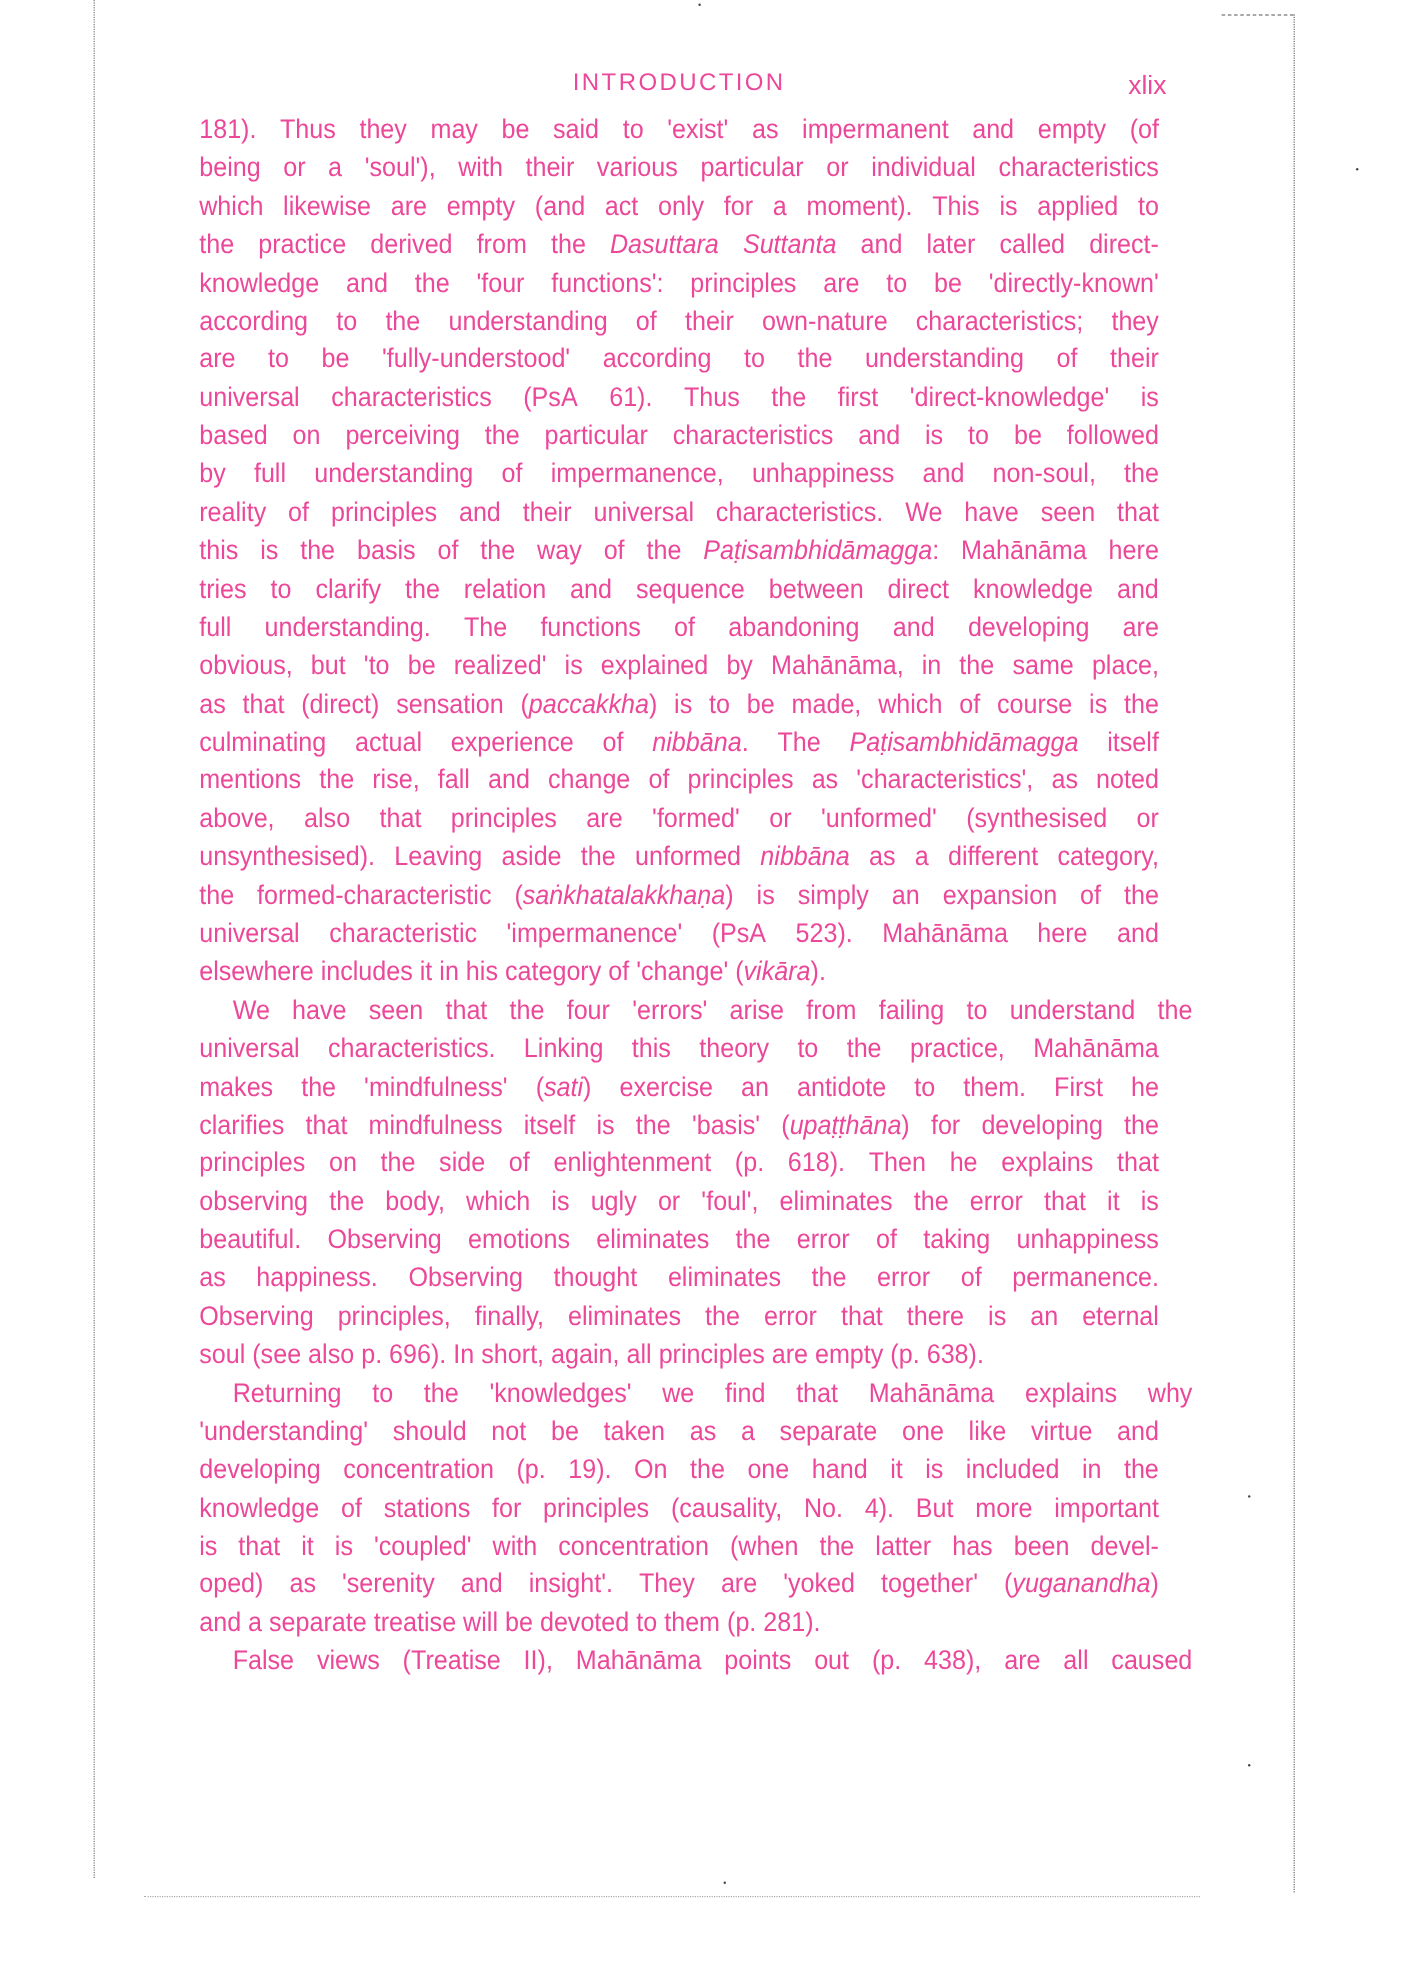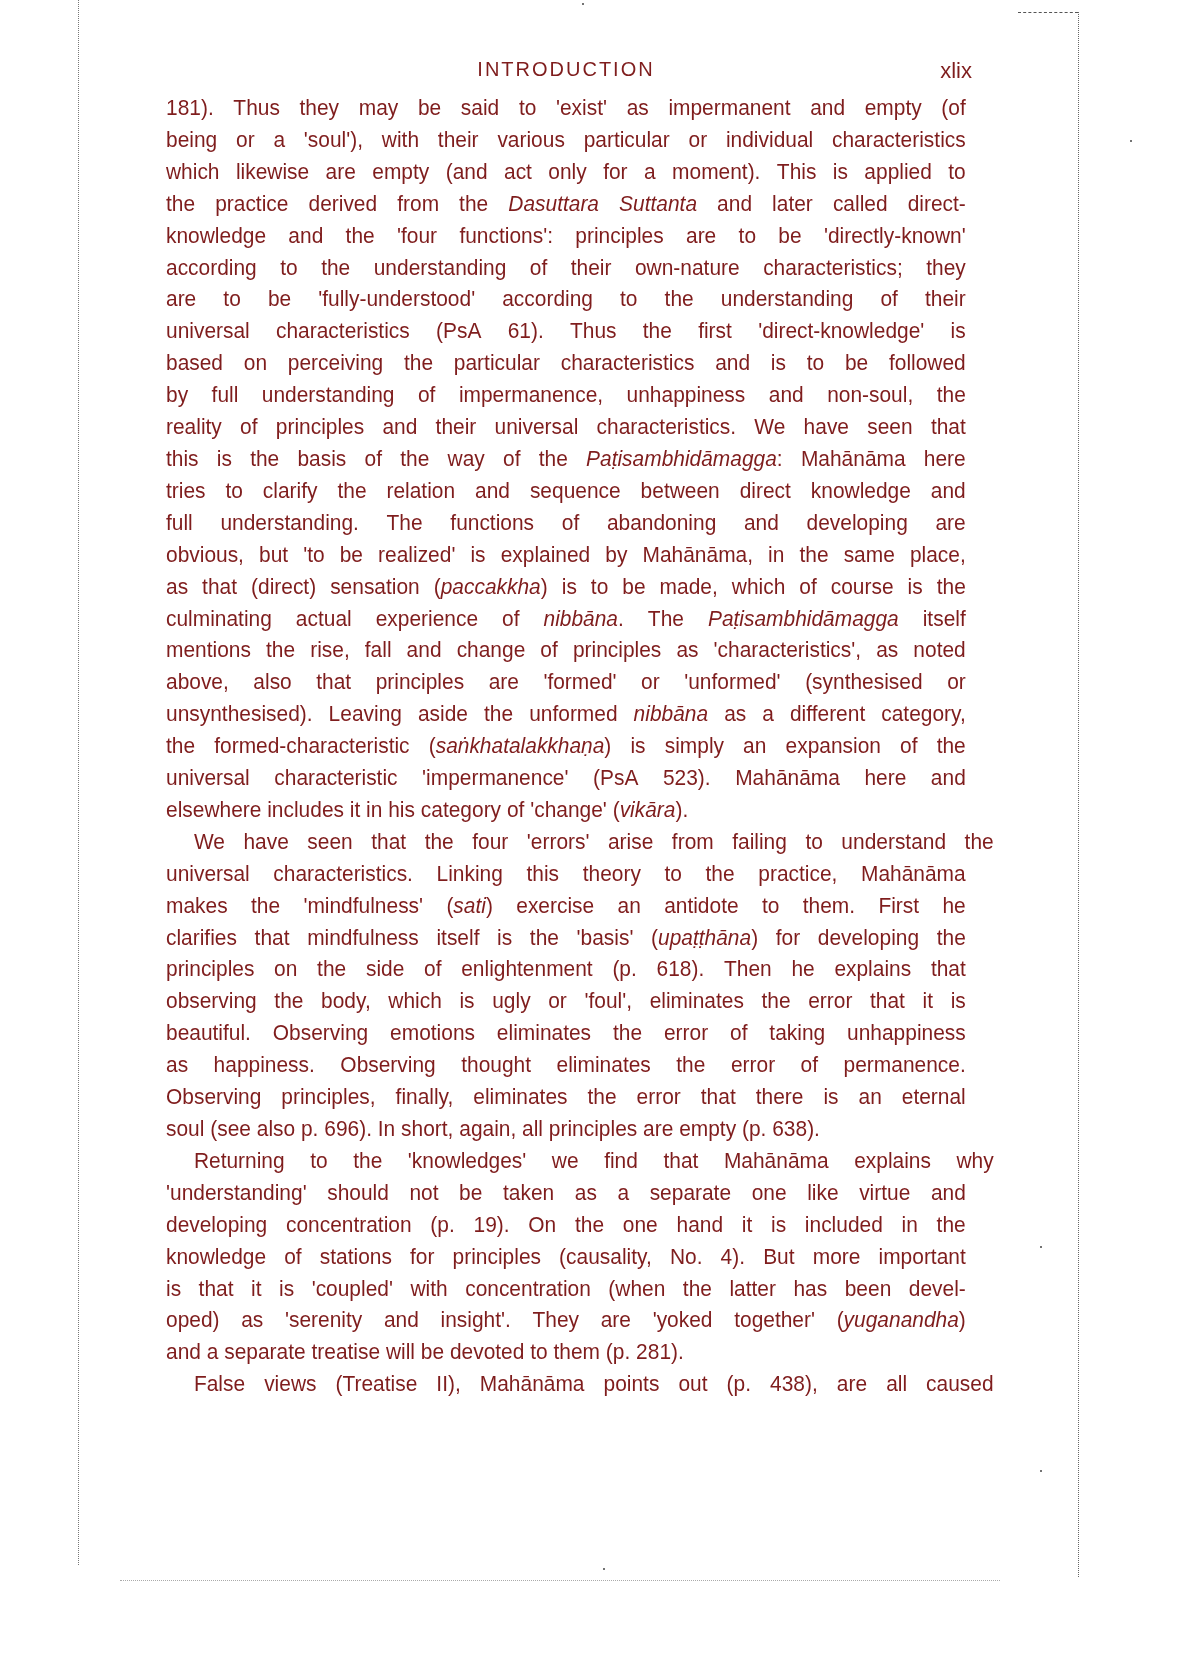--- a/index.html
+++ b/index.html
@@ -4,21 +4,21 @@
   <style>
     html, body { margin: 0; padding: 0; background: #ffffff; }
     body { width: 1184px; height: 1653px; position: relative; overflow: hidden; }
     .scan-border-left { position: absolute; left: 78px; top: 0; width: 0; height: 1565px; border-left: 1px dotted #777; }
     .scan-border-right { position: absolute; left: 1078px; top: 12px; width: 0; height: 1565px; border-left: 1px dotted #666; }
     .scan-border-top { position: absolute; left: 1018px; top: 12px; width: 60px; height: 0; border-top: 1px dashed #555; }
     .scan-border-bottom { position: absolute; left: 120px; top: 1580px; width: 880px; height: 0; border-top: 1px dotted #aaa; }
     .speck { position: absolute; width: 2px; height: 2px; background: #444; border-radius: 1px; }
     .page { position: absolute; left: 166px; top: 52px; width: 800px;
             font-family: "Liberation Sans Narrow", "Liberation Sans", sans-serif;
-            color: #7f1d1d; }
+            color: #ec4899; }
     .header { position: relative; height: 40px; }
     .running-head { position: absolute; left: 0; right: 0; top: 6px; text-align: center;
                     font-size: 20px; letter-spacing: 2px; }
     .page-number { position: absolute; right: -6px; top: 6px; font-size: 22px; text-align: right; }
     .line { font-size: 22.5px; line-height: 31.9px; white-space: nowrap;
             display: flex; justify-content: space-between; transform: scaleX(0.93); transform-origin: left; width: 107.5%; }
     .line.last { justify-content: flex-start; }
     .line.indent { padding-left: 30px; }
     .line span.w { }
     i { font-style: italic; }

